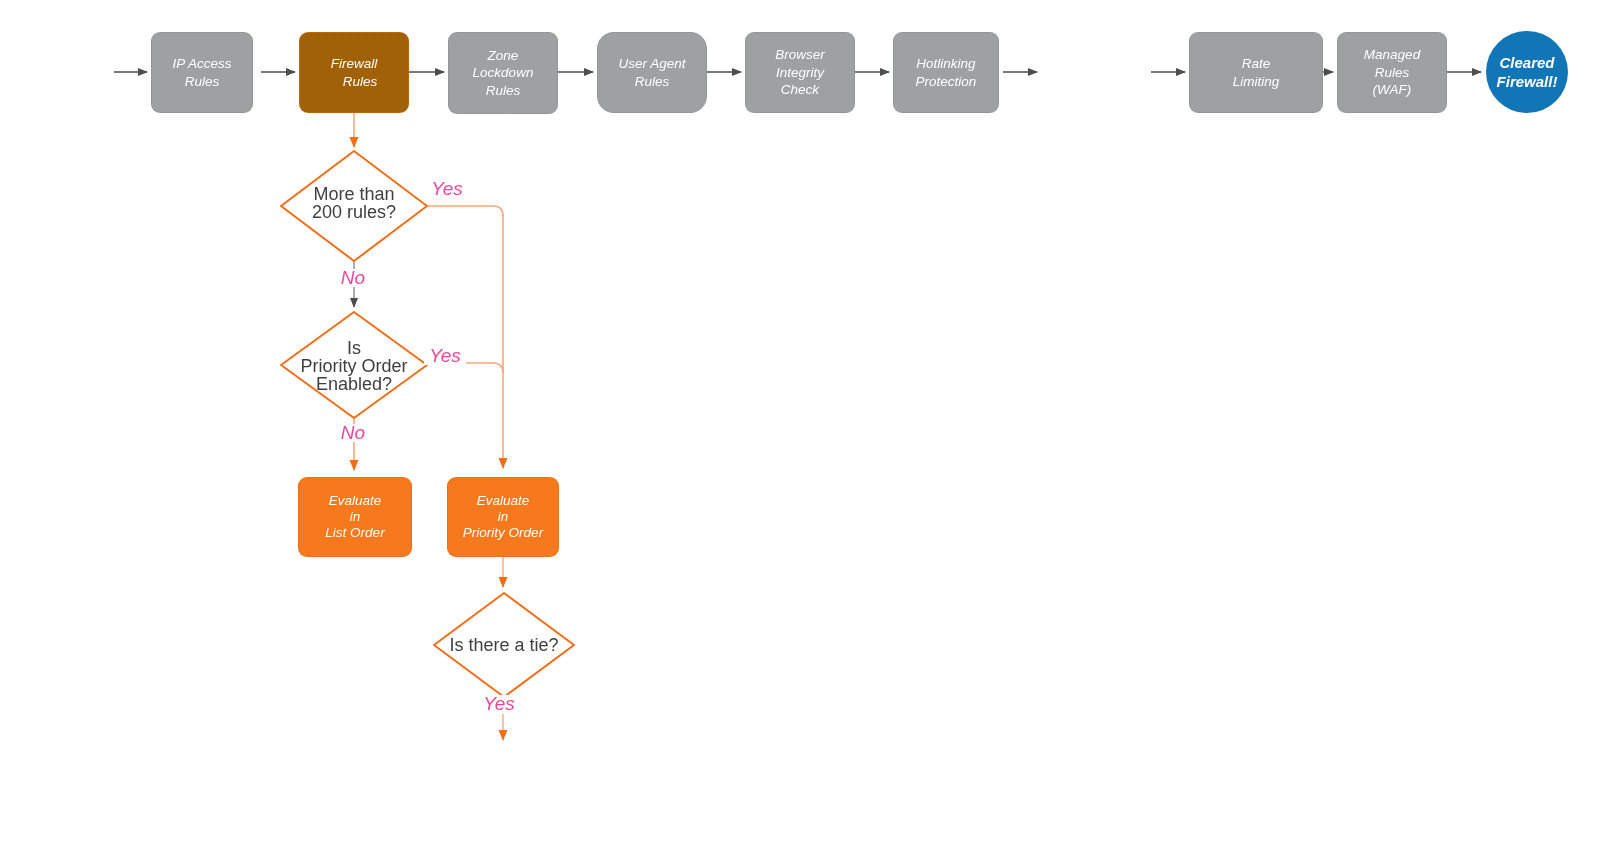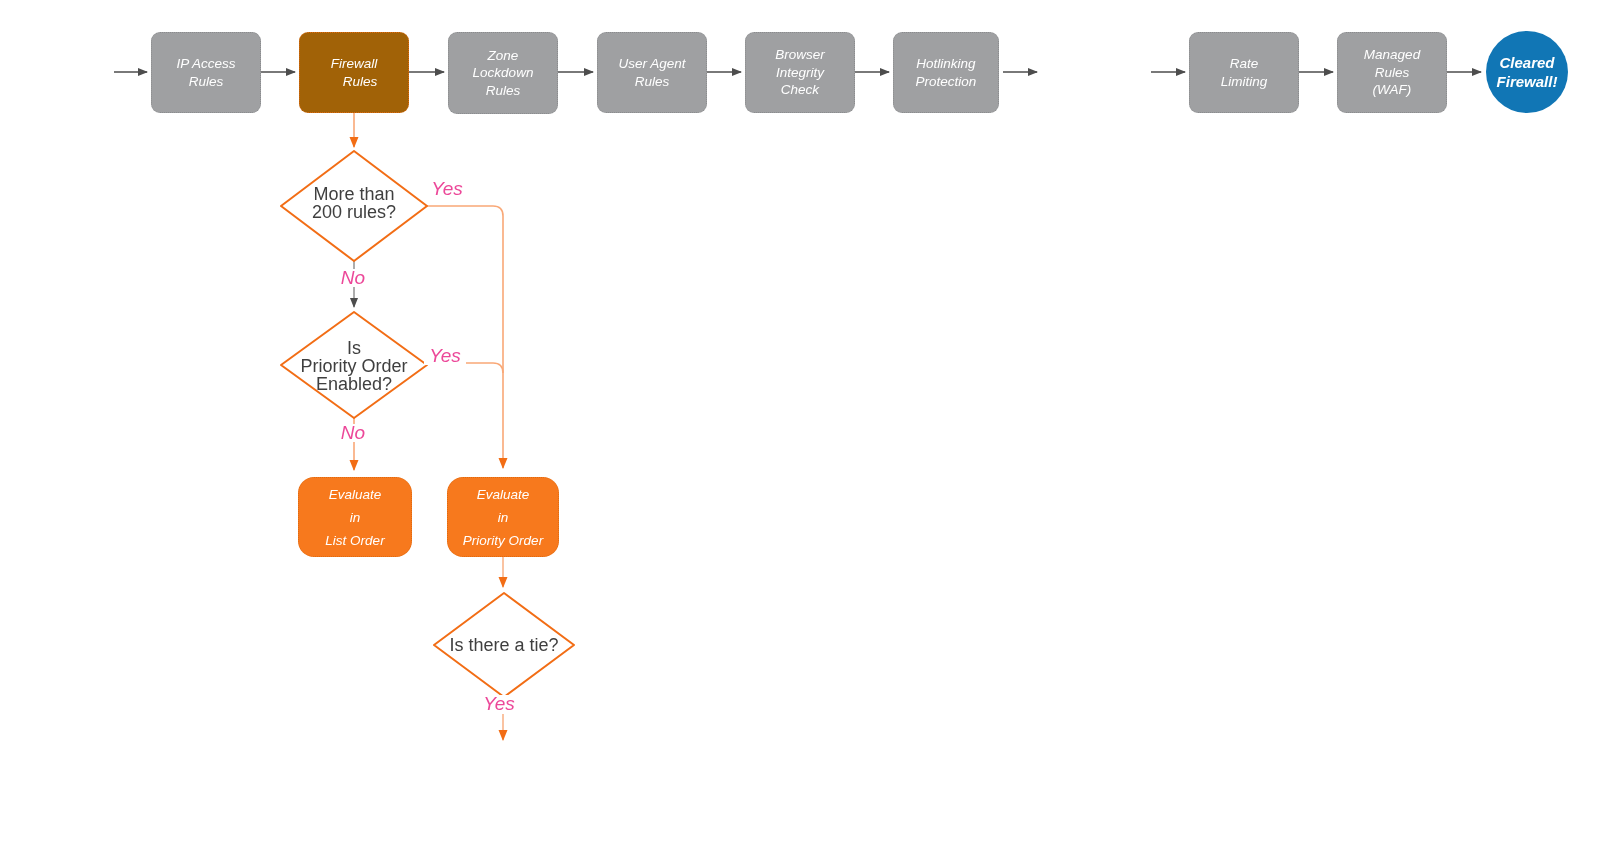--- a/index.html
+++ b/index.html
@@ -11,22 +11,22 @@
   .node{
     position:absolute;display:flex;align-items:center;justify-content:center;
     text-align:center;white-space:pre-line;box-sizing:border-box;
   }
   .stage{
     background:#9FA0A2;border:1px dotted #8a8b8d;border-radius:9px;
     color:#ffffff;font-style:italic;font-size:13.5px;line-height:17.5px;
   }
   .stage.highlight{background:#a16207;border:1px dotted #e06a10;text-align:right;}
   .outcome{
-    background:#F7791D;border:1px dotted #e06a10;border-radius:16px;
-    color:#ffffff;font-style:italic;font-size:13.5px;line-height:23px;
+    background:#F7791D;border:1px dotted #e06a10;border-radius:9px;
+    color:#ffffff;font-style:italic;font-size:13.5px;line-height:16px;
   }
   .terminal{
     border-radius:50%;font-weight:bold;font-style:italic;font-size:15px;
     line-height:19px;
   }
   .terminal.start{background:#ffffff;border:5px solid #1176B5;color:#1176B5;}
   .terminal.end{background:#1176B5;color:#ffffff;}
   .diamond-text{
     position:absolute;display:flex;align-items:center;justify-content:center;
     text-align:center;white-space:pre-line;color:#3F3F3F;
@@ -73,35 +73,35 @@
     <path d="M503,714 L503,740" stroke="#F9B48A" stroke-width="1.6" fill="none" marker-end="url(#arrow-orange)"></path>
 
     <polygon points="354,151 427,206 354,261 281,206" fill="#ffffff" stroke="#F26D15" stroke-width="2" stroke-linejoin="round"></polygon>
     <polygon points="354,312 427,365 354,418 281,365" fill="#ffffff" stroke="#F26D15" stroke-width="2" stroke-linejoin="round"></polygon>
     <polygon points="504,593 574,645 504,697 434,645" fill="#ffffff" stroke="#F26D15" stroke-width="2" stroke-linejoin="round"></polygon>
   </svg>
 
   <div class="node terminal end" style="left:1486px;top:31px;width:82px;height:82px;">Cleared
 Firewall!</div>
 
-  <div class="node stage" style="left:151px;top:32px;width:110px;height:81px;">IP Access
+  <div class="node stage" style="left:151px;top:32px;width:102px;height:81px;">IP Access
 Rules</div>
   <div class="node stage highlight" style="left:299px;top:32px;width:110px;height:81px;">Firewall
 Rules</div>
   <div class="node stage" style="left:448px;top:32px;width:110px;height:82px;">Zone
 Lockdown
 Rules</div>
-  <div class="node stage" style="left:597px;top:32px;width:110px;height:81px;">User Agent
+  <div class="node stage" style="left:597px;top:32px;width:110px;height:81px;border-radius:17px;">User Agent
 Rules</div>
   <div class="node stage" style="left:745px;top:32px;width:110px;height:81px;">Browser
 Integrity
 Check</div>
   <div class="node stage" style="left:893px;top:32px;width:106px;height:81px;">Hotlinking
 Protection</div>
-  <div class="node stage" style="left:1189px;top:32px;width:110px;height:81px;">Rate
+  <div class="node stage" style="left:1189px;top:32px;width:134px;height:81px;">Rate
 Limiting</div>
   <div class="node stage" style="left:1337px;top:32px;width:110px;height:81px;">Managed
 Rules
 (WAF)</div>
 
   <div class="diamond-text" style="left:294px;top:183px;width:120px;height:40px;">More than
 200 rules?</div>
   <div class="diamond-text" style="left:294px;top:338px;width:120px;height:56px;">Is
 Priority Order
 Enabled?</div>

